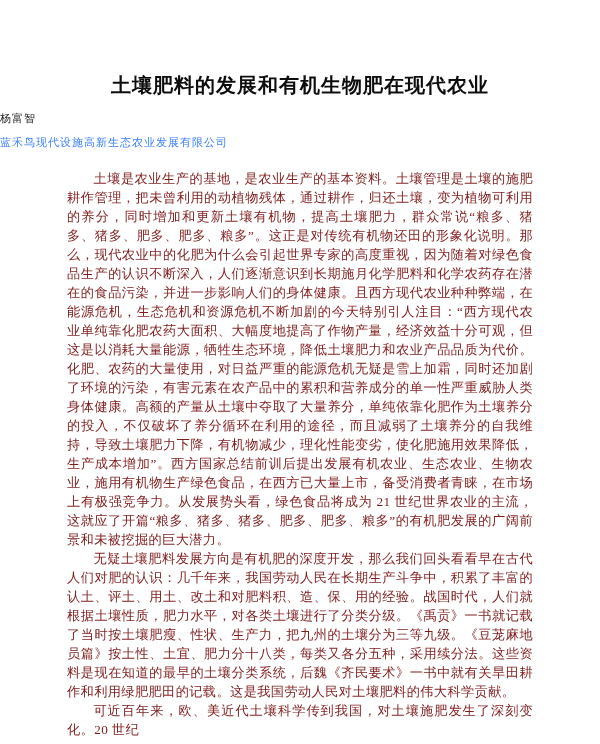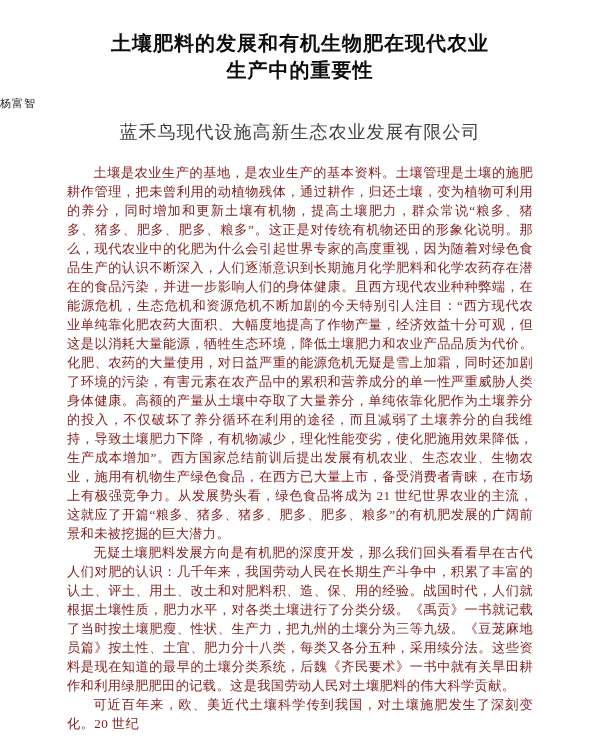--- a/index.html
+++ b/index.html
@@ -10,41 +10,41 @@
   .sheet {
     position: relative;
     width: 600px;
     height: 744px;
     background: #ffffff;
     overflow: hidden;
     font-family: "Liberation Serif", serif;
     color: #111111;
   }
   .doc-title {
-    margin: 30px 60px 0 60px;
+    margin: 72px 60px 0 60px;
     text-align: center;
     font-size: 20px;
     line-height: 27px;
     font-weight: bold;
     letter-spacing: 1px;
     color: #0d0d0d;
   }
   .doc-author {
     margin-top: 12px;
     text-align: left;
     font-size: 11px;
     letter-spacing: 1px;
     color: #1a1a1a;
   }
   .doc-affiliation {
     margin-top: 9px;
-    text-align: center;
-    font-size: 18px;
+    text-align: left;
+    font-size: 11px;
     letter-spacing: 1px;
-    color: #404040;
+    color: #3b82f6;
   }
   .doc-body {
     margin: 19px 67px 0 67px;
     font-size: 13.2px;
     line-height: 19px;
     text-align: justify;
     text-justify: inter-ideograph;
     letter-spacing: 0.4px;
     color: #7f1d1d;
   }
@@ -52,21 +52,20 @@
     margin: 0;
     text-indent: 2em;
   }
 </style>
 </head>
 <body>
 
 <div class="sheet">
   <div class="doc-title">
     <div>土壤肥料的发展和有机生物肥在现代农业</div>
-    <div>生产中的重要性</div>
   </div>
   <div class="doc-author">杨富智</div>
   <div class="doc-affiliation">蓝禾鸟现代设施高新生态农业发展有限公司</div>
   <div class="doc-body">
     <p>土壤是农业生产的基地，是农业生产的基本资料。土壤管理是土壤的施肥耕作管理，把未曾利用的动植物残体，通过耕作，归还土壤，变为植物可利用的养分，同时增加和更新土壤有机物，提高土壤肥力，群众常说“粮多、猪多、猪多、肥多、肥多、粮多”。这正是对传统有机物还田的形象化说明。那么，现代农业中的化肥为什么会引起世界专家的高度重视，因为随着对绿色食品生产的认识不断深入，人们逐渐意识到长期施月化学肥料和化学农药存在潜在的食品污染，并进一步影响人们的身体健康。且西方现代农业种种弊端，在能源危机，生态危机和资源危机不断加剧的今天特别引人注目：“西方现代农业单纯靠化肥农药大面积、大幅度地提高了作物产量，经济效益十分可观，但这是以消耗大量能源，牺牲生态环境，降低土壤肥力和农业产品品质为代价。化肥、农药的大量使用，对日益严重的能源危机无疑是雪上加霜，同时还加剧了环境的污染，有害元素在农产品中的累积和营养成分的单一性严重威胁人类身体健康。高额的产量从土壤中夺取了大量养分，单纯依靠化肥作为土壤养分的投入，不仅破坏了养分循环在利用的途径，而且减弱了土壤养分的自我维持，导致土壤肥力下降，有机物减少，理化性能变劣，使化肥施用效果降低，生产成本增加”。西方国家总结前训后提出发展有机农业、生态农业、生物农业，施用有机物生产绿色食品，在西方已大量上市，备受消费者青睐，在市场上有极强竞争力。从发展势头看，绿色食品将成为 21 世纪世界农业的主流，这就应了开篇“粮多、猪多、猪多、肥多、肥多、粮多”的有机肥发展的广阔前景和未被挖掘的巨大潜力。</p>
     <p>无疑土壤肥料发展方向是有机肥的深度开发，那么我们回头看看早在古代人们对肥的认识：几千年来，我国劳动人民在长期生产斗争中，积累了丰富的认土、评土、用土、改土和对肥料积、造、保、用的经验。战国时代，人们就根据土壤性质，肥力水平，对各类土壤进行了分类分级。《禹贡》一书就记载了当时按土壤肥瘦、性状、生产力，把九州的土壤分为三等九级。《豆茏麻地员篇》按土性、土宜、肥力分十八类，每类又各分五种，采用续分法。这些资料是现在知道的最早的土壤分类系统，后魏《齐民要术》一书中就有关旱田耕作和利用绿肥肥田的记载。这是我国劳动人民对土壤肥料的伟大科学贡献。</p>
     <p>可近百年来，欧、美近代土壤科学传到我国，对土壤施肥发生了深刻变化。20 世纪</p>
   </div>
 </div>
 

